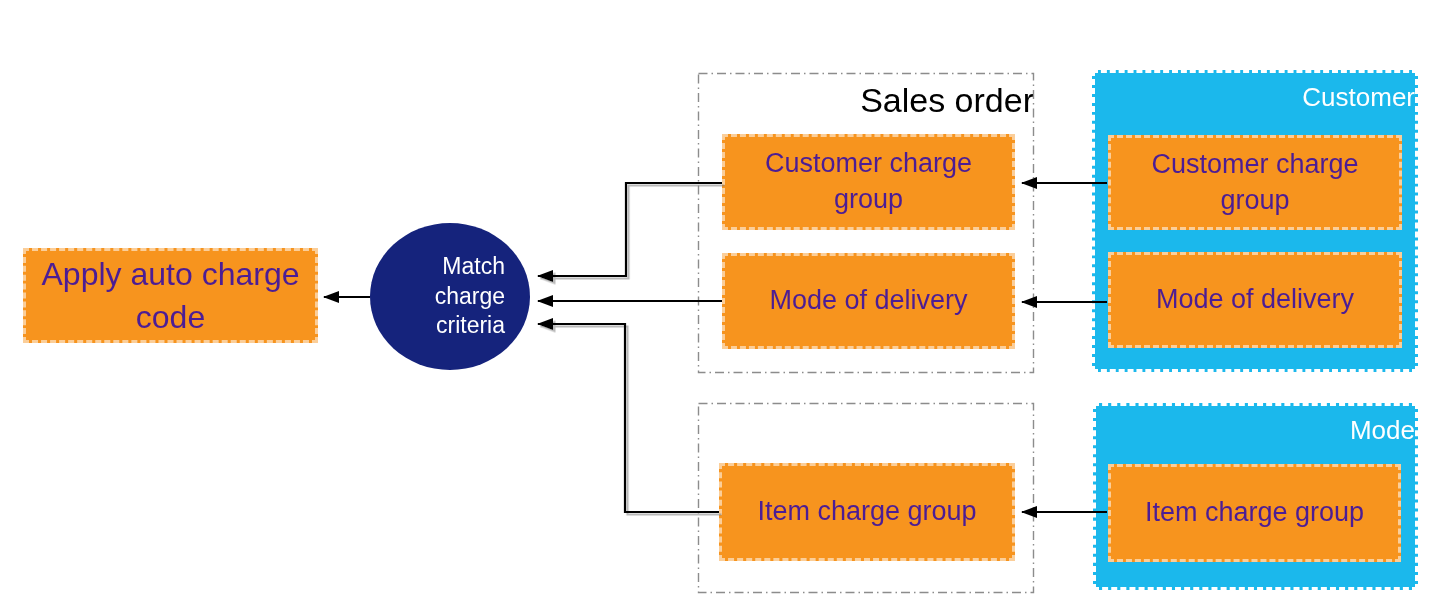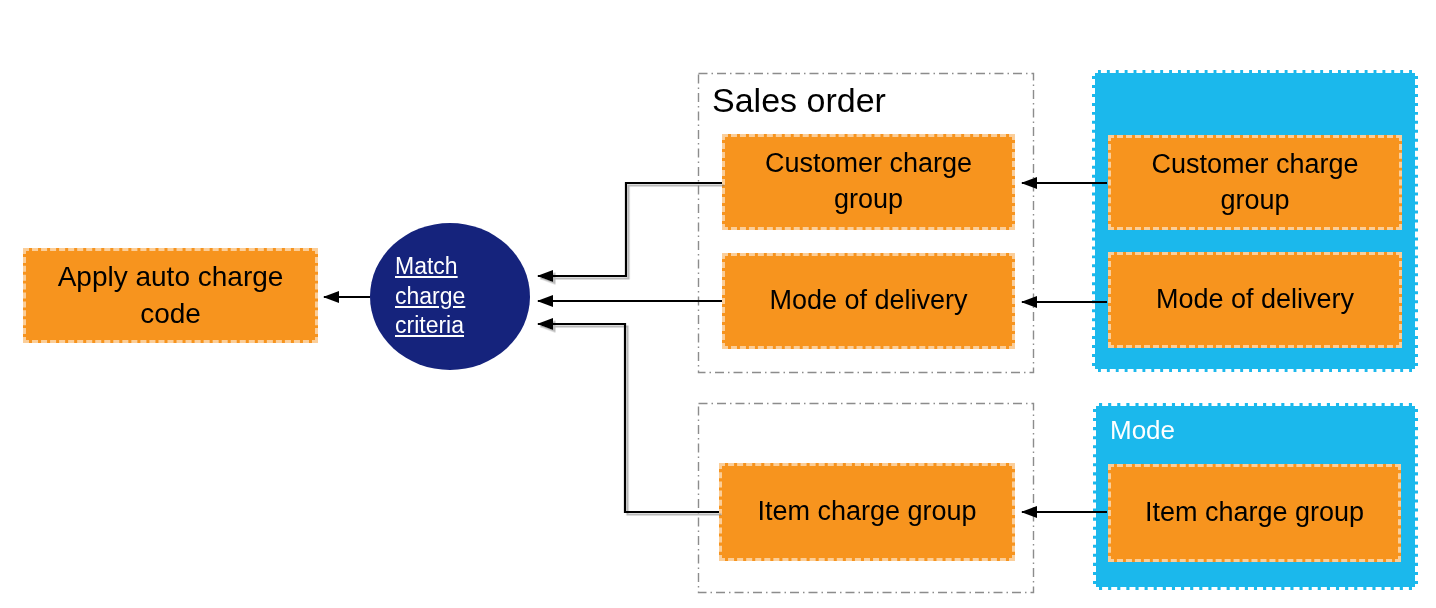--- a/index.html
+++ b/index.html
@@ -14,47 +14,46 @@
     position:absolute;left:0;top:0;width:1436px;height:608px;
     pointer-events:none;z-index:5;
   }
   .box{
     position:absolute;
     background:#F7941E;
     border:3px dashed rgba(255,255,255,0.55);
     box-sizing:border-box;
     display:flex;align-items:center;justify-content:center;
     text-align:center;
-    color:#000000;
+    color:#4c1d95;
     font-size:27px;line-height:1.32;
     padding:0 10px;
     z-index:2;
   }
-  .apply{font-size:28px;}
+  .apply{font-size:32px;}
   .circle{
     position:absolute;
     left:370px;top:223px;width:160px;height:147px;
     background:#15237C;
     border-radius:50%;
     display:flex;align-items:center;justify-content:center;
-    text-align:left;color:#ffffff;
+    text-align:right;color:#ffffff;
     font-size:23px;line-height:1.3;
     z-index:2;
-    text-decoration:underline;
   }
   .circle span{display:block;width:110px;}
   .group{position:absolute;box-sizing:border-box;z-index:1;}
   .group-outline{background:transparent;} 
   .group-cyan{
     background:#1BB8EC;
     border:3px dashed #ffffff;
   }
   .group-title{
-    position:absolute;left:14px;right:0;top:8px;
-    text-align:left;
+    position:absolute;left:4px;right:0;top:8px;
+    text-align:right;
     color:#000000;
     font-size:34px;line-height:1.15;
   }
   .group-cyan .group-title{
     color:#ffffff;font-size:26px;top:10px;
   }
 </style>
 </head>
 <body>
 
@@ -94,20 +93,21 @@
     <div class="group-title">Sales order</div>
     <div class="box" style="left:24px;top:61px;width:293px;height:96px;">
       <span>Customer charge group</span>
     </div>
     <div class="box" style="left:24px;top:180px;width:293px;height:96px;">
       <span>Mode of delivery</span>
     </div>
   </div>
 
   <div class="group group-cyan" style="left:1092px;top:70px;width:326px;height:302px;">
+    <div class="group-title">Customer</div>
     <div class="box" style="left:13px;top:62px;width:294px;height:95px;">
       <span>Customer charge group</span>
     </div>
     <div class="box" style="left:13px;top:179px;width:294px;height:96px;">
       <span>Mode of delivery</span>
     </div>
   </div>
 
   <div class="group group-outline" style="left:698px;top:403px;width:336px;height:190px;">
     <div class="box" style="left:21px;top:60px;width:296px;height:98px;">

